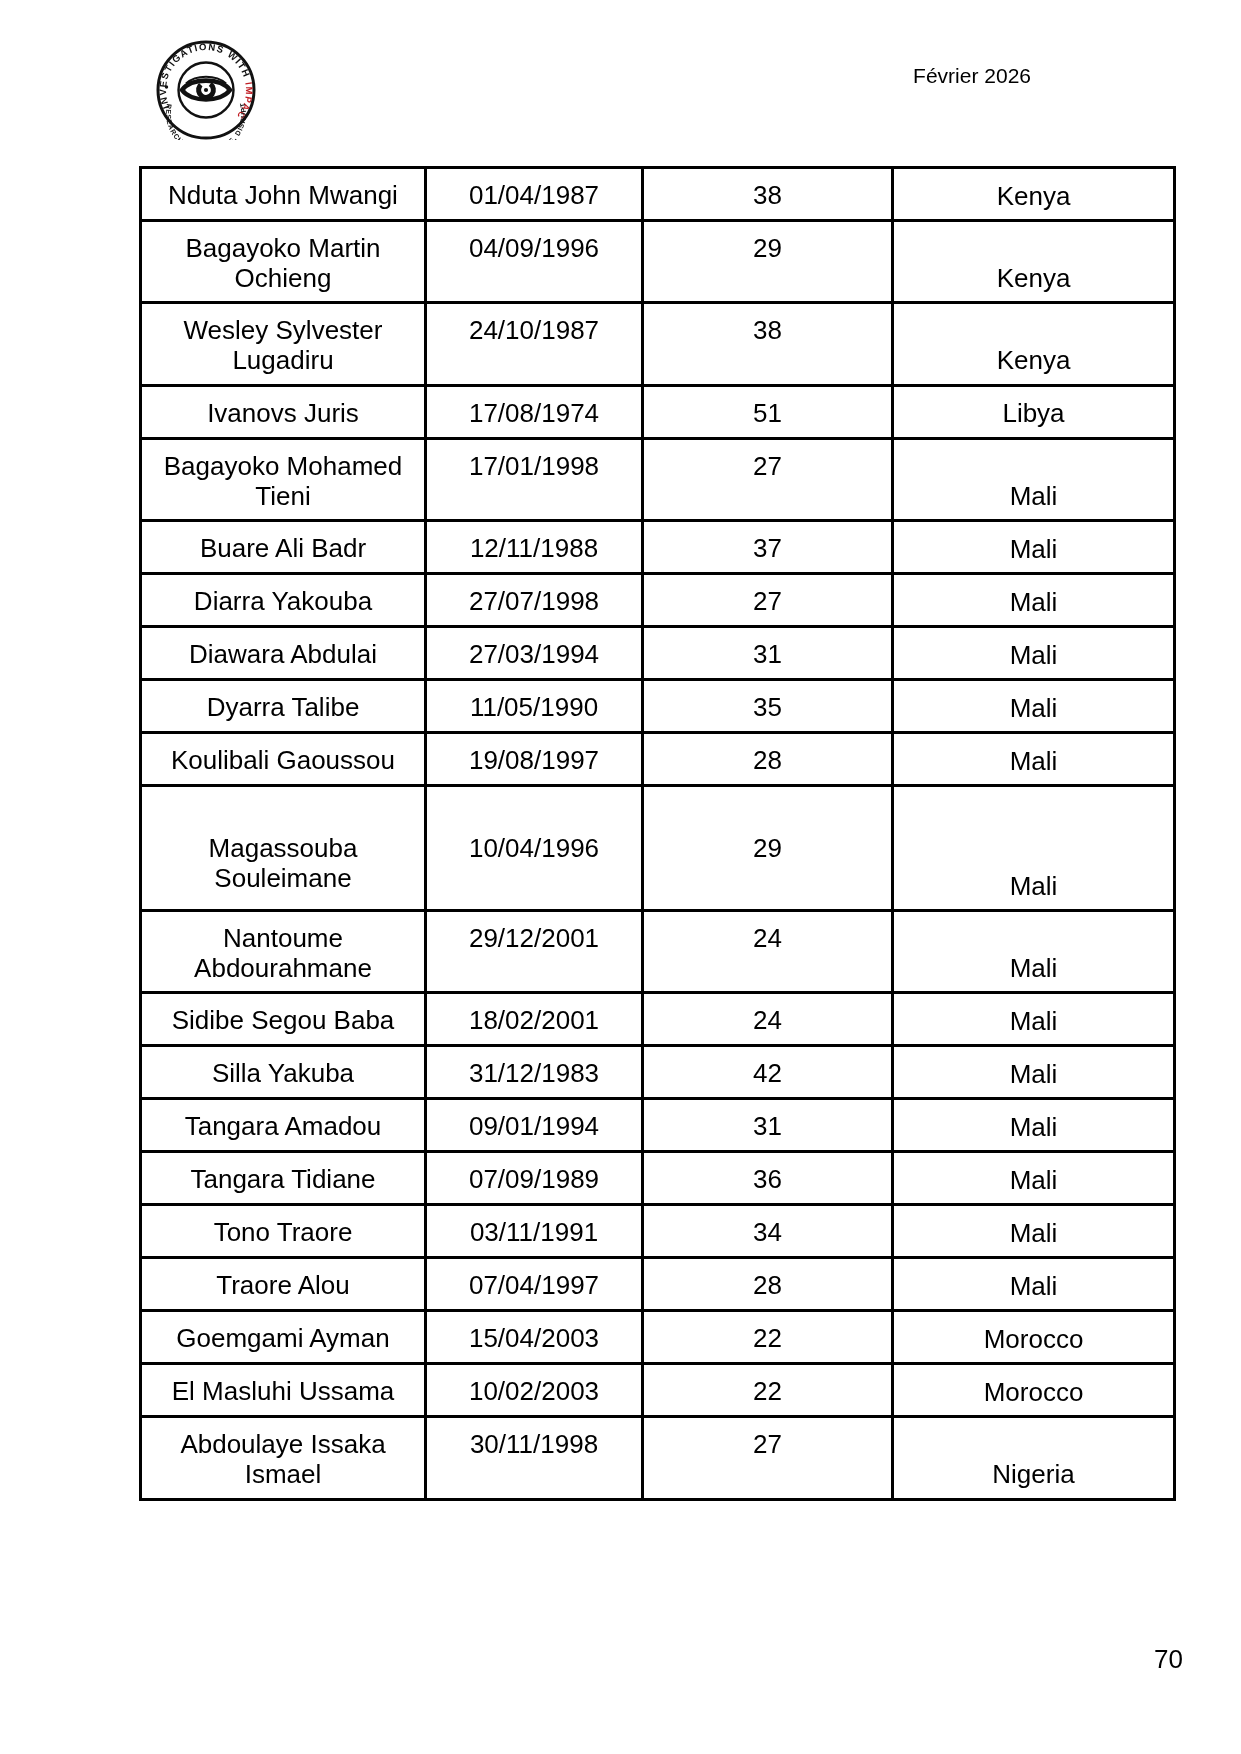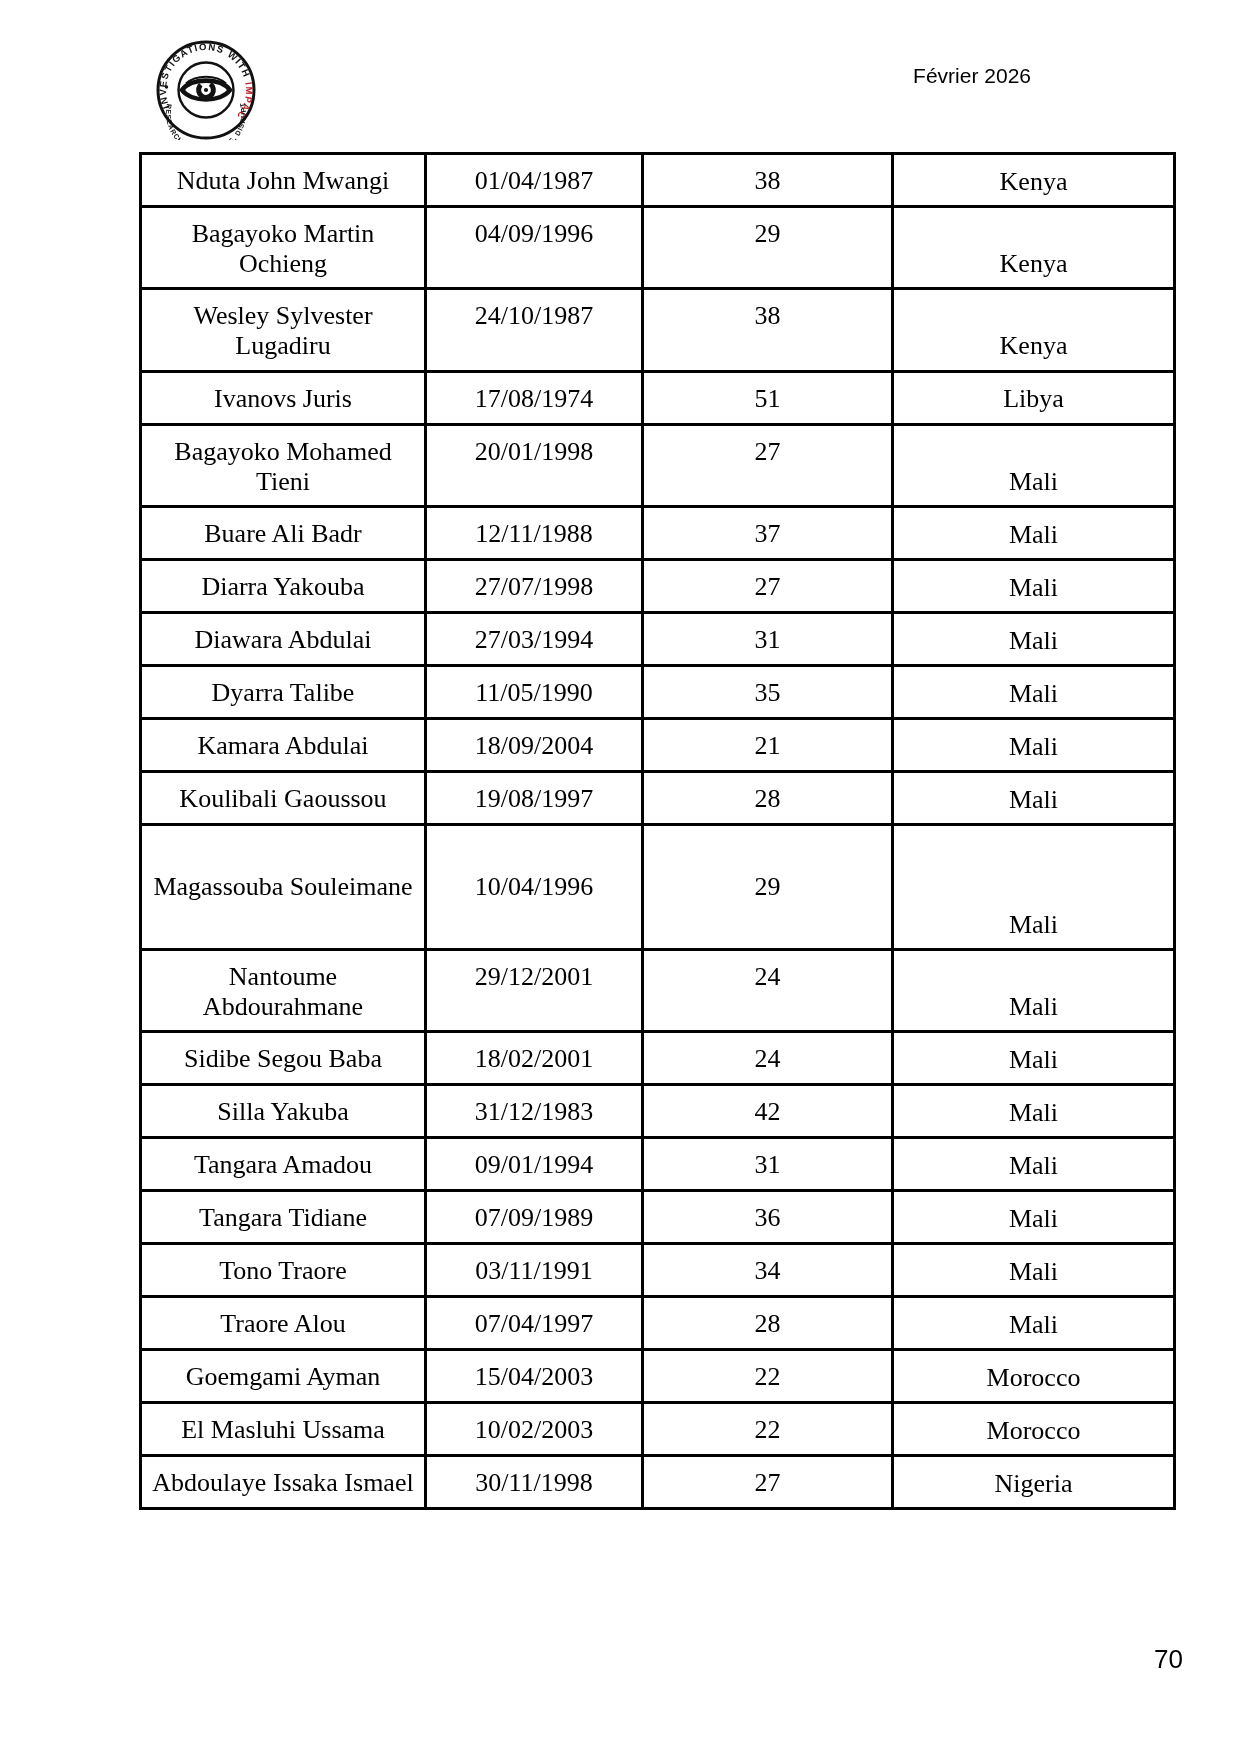--- a/index.html
+++ b/index.html
@@ -15,21 +15,21 @@
     position: absolute; left: 156px; top: 40px;
     width: 100px; height: 100px;
   }
   .header-date {
     position: absolute; top: 64px; right: 210px;
     font-size: 21px; line-height: 1.1;
     white-space: nowrap;
   }
   
   .table-wrap {
-    position: absolute; left: 139px; top: 152px; font-family: Liberation Serif, serif;
+    position: absolute; left: 139px; top: 166px;
   }
   table.records {
     border-collapse: collapse;
     table-layout: fixed;
     width: 1034px;
     font-size: 26px;
     line-height: 1.16;
   }
   table.records td {
     border: 3px solid #000;
@@ -114,21 +114,21 @@
       <td class="c-country">Kenya</td>
     </tr>
           <tr>
       <td class="c-name">Ivanovs Juris</td>
       <td class="c-dob">17/08/1974</td>
       <td class="c-age">51</td>
       <td class="c-country">Libya</td>
     </tr>
           <tr>
       <td class="c-name">Bagayoko Mohamed Tieni</td>
-      <td class="c-dob">20/01/1998</td>
+      <td class="c-dob">17/01/1998</td>
       <td class="c-age">27</td>
       <td class="c-country">Mali</td>
     </tr>
           <tr>
       <td class="c-name">Buare Ali Badr</td>
       <td class="c-dob">12/11/1988</td>
       <td class="c-age">37</td>
       <td class="c-country">Mali</td>
     </tr>
           <tr>
@@ -140,26 +140,20 @@
           <tr>
       <td class="c-name">Diawara Abdulai</td>
       <td class="c-dob">27/03/1994</td>
       <td class="c-age">31</td>
       <td class="c-country">Mali</td>
     </tr>
           <tr>
       <td class="c-name">Dyarra Talibe</td>
       <td class="c-dob">11/05/1990</td>
       <td class="c-age">35</td>
-      <td class="c-country">Mali</td>
-    </tr>
-          <tr>
-      <td class="c-name">Kamara Abdulai</td>
-      <td class="c-dob">18/09/2004</td>
-      <td class="c-age">21</td>
       <td class="c-country">Mali</td>
     </tr>
           <tr>
       <td class="c-name">Koulibali Gaoussou</td>
       <td class="c-dob">19/08/1997</td>
       <td class="c-age">28</td>
       <td class="c-country">Mali</td>
     </tr>
           <tr class="tall">
       <td class="c-name">Magassouba Souleimane</td>

